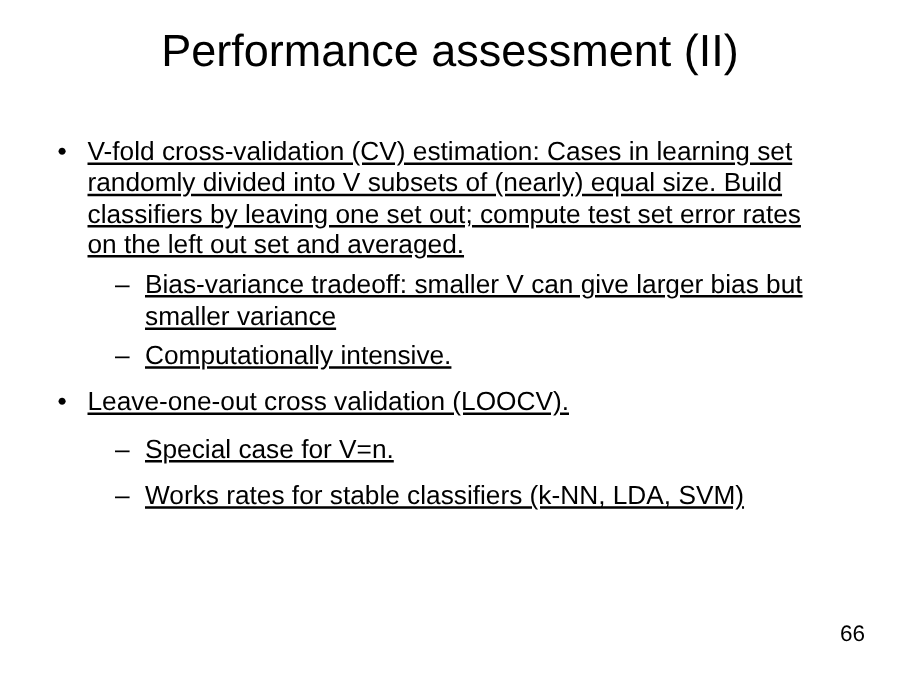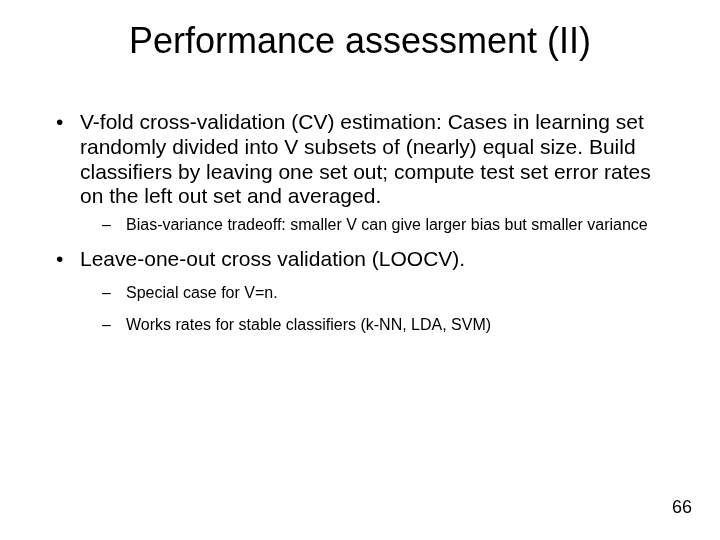--- a/index.html
+++ b/index.html
@@ -24,24 +24,25 @@
     left: 0;
     width: 720px;
     text-align: center;
     font-size: 36px;
     font-weight: 400;
     letter-spacing: 0px;
   }
   .body {
     position: absolute;
     top: 110px;
-    left: 54px;
+    left: 44px;
     width: 620px;
     font-size: 21px;
     line-height: 1.18;
+    text-decoration: underline;
   }
   ul.top {
     list-style: none;
     margin: 0;
     padding: 0;
   }
   ul.top > li {
     position: relative;
     padding-left: 26px;
     margin-bottom: 12px;
@@ -51,21 +52,21 @@
     position: absolute;
     left: 2px;
     top: 0;
     font-size: 21px;
     line-height: 1.18;
   }
   ul.sub {
     list-style: none;
     margin: 6px 0 0 0;
     padding: 0;
-    font-size: 16px;
+    font-size: 21px;
     line-height: 1.22;
   }
   ul.sub > li {
     position: relative;
     padding-left: 46px;
     margin-top: 6px;
   }
   ul.sub > li::before {
     content: "–";
     position: absolute;
@@ -92,20 +93,23 @@
 
   <div class="body">
     <ul class="top">
 
       <li>
         <span>V-fold cross-validation (CV) estimation: Cases in learning set randomly divided into V subsets of (nearly) equal size. Build classifiers by leaving one set out; compute test set error rates on the left out set and averaged.</span>
         <ul class="sub">
           <li>
             <span>Bias-variance tradeoff:  smaller V can give larger bias but smaller variance</span>
           </li>
+          <li>
+            <span>Computationally intensive.</span>
+          </li>
         </ul>
       </li>
 
       <li>
         <span>Leave-one-out cross validation (LOOCV).</span>
         <ul class="sub loose">
           <li>
             <span>Special case for V=n.</span>
           </li>
           <li>

